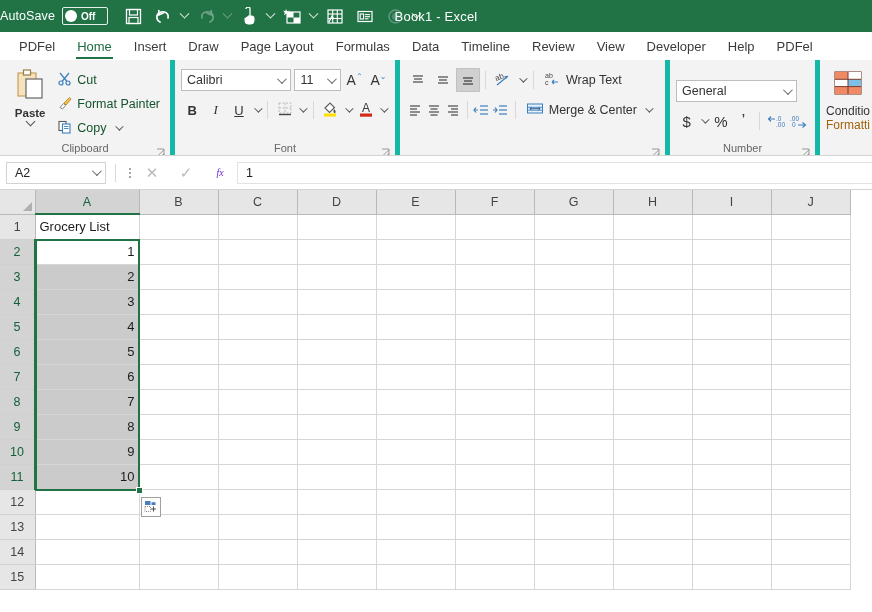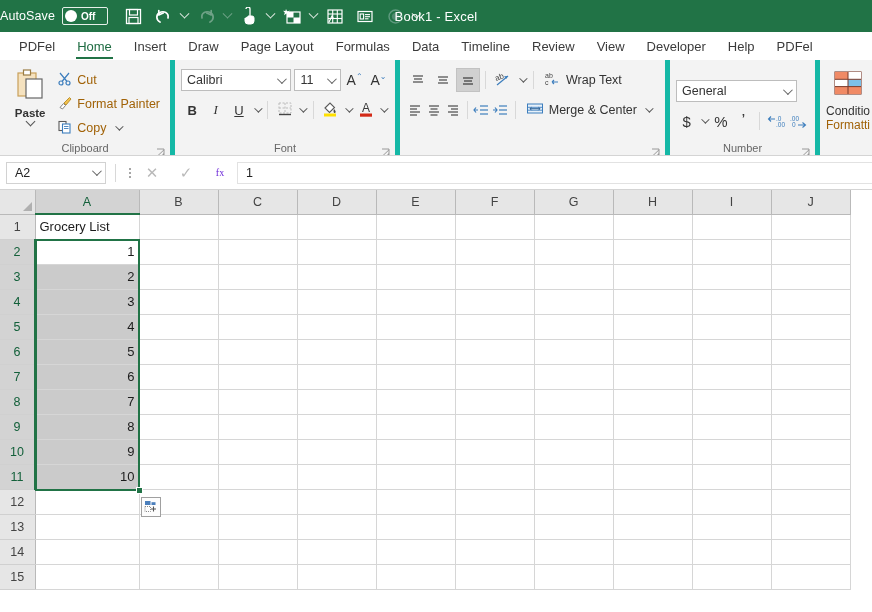--- a/index.html
+++ b/index.html
@@ -81,21 +81,21 @@
   .bigbtn .blabel{ font-size:11.5px; color:#333; margin-top:1px; }
   .bigbtn .bchev{ margin-top:-1px; }
   .bchev:after{
     content:""; display:block; width:6px;height:6px;
     border-right:1.3px solid #555; border-bottom:1.3px solid #555;
     transform:rotate(45deg);
   }
   .smallcol{ display:flex; flex-direction:column; padding-top:4px; }
   .srow{
     display:flex; align-items:center; height:24px; gap:5px; padding:0 4px;
-    font-size:12.5px; color:#a16207; white-space:nowrap;
+    font-size:12.5px; color:#14532d; white-space:nowrap;
   }
 
   
   .fontline{ display:flex; align-items:center; gap:3px; padding-top:4px;}
   .combo{
     height:22px; border:1px solid #bdbdbd; background:#fff;
     display:flex; align-items:center; padding:0 3px 0 5px;
     font-size:12.5px; color:#333; justify-content:space-between;
   }
   .combo .cv{ overflow:hidden; white-space:nowrap; }
@@ -133,21 +133,21 @@
     width:100px; height:22px; border:1px solid #d2d2d2; background:#fff;
     display:flex; align-items:center; padding:0 3px 0 8px;
     font-size:12.5px; color:#222; justify-content:space-between;
   }
   .fbsep{ width:1px;height:18px;background:#d8d8d8; margin:0 9px; }
   .fbdots{ width:10px; display:flex;flex-direction:column;align-items:center;gap:2px;}
   .fbdots i{ width:2px;height:2px;background:#888;border-radius:50%;}
   .fbicons{ display:flex; align-items:center; gap:0; }
   .fbic{ width:34px;height:24px;display:flex;align-items:center;justify-content:center;
         color:#b9b9b9; font-size:15px; }
-  .fbic.fx{ color:#6d28d9; font-family:"Liberation Serif",serif; font-size:10px;}
+  .fbic.fx{ color:#6d28d9; font-style:italic; font-family:"Liberation Serif",serif; font-size:10px;}
   .fbinput{
     flex:1; height:22px; border:1px solid #e2e2e2; border-right:0; background:#fff;
     display:flex; align-items:center; padding-left:8px; font-size:12.5px; color:#222;
     margin-right:0;
   }
 
   .sheetwrap{ position:relative; height:404px; overflow:hidden; background:#fff; }
   table.grid{ border-collapse:collapse; table-layout:fixed; }
   table.grid td, table.grid th{ padding:0; margin:0; }
   .corner{

